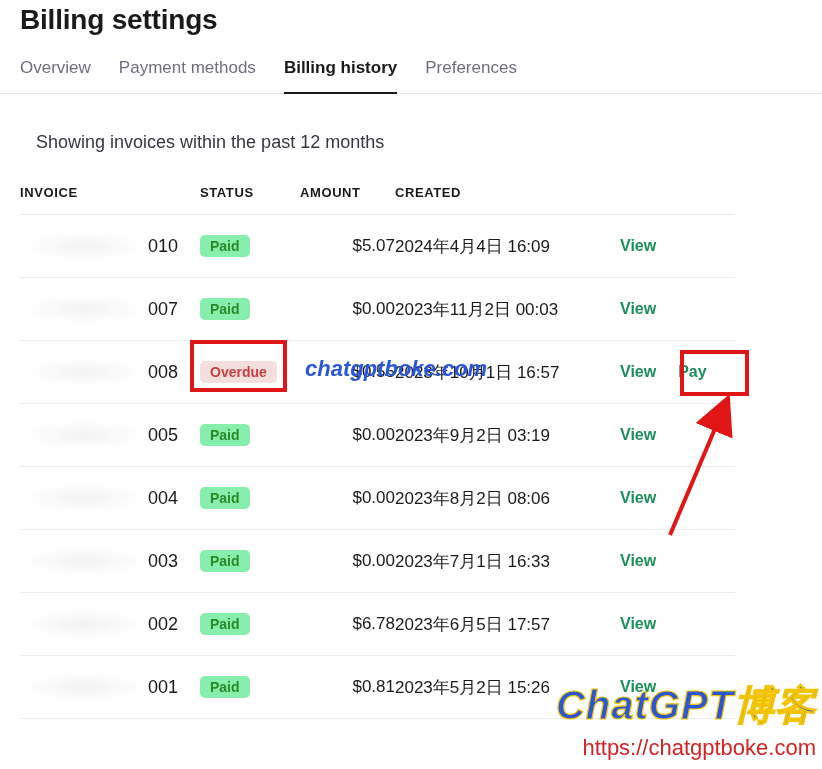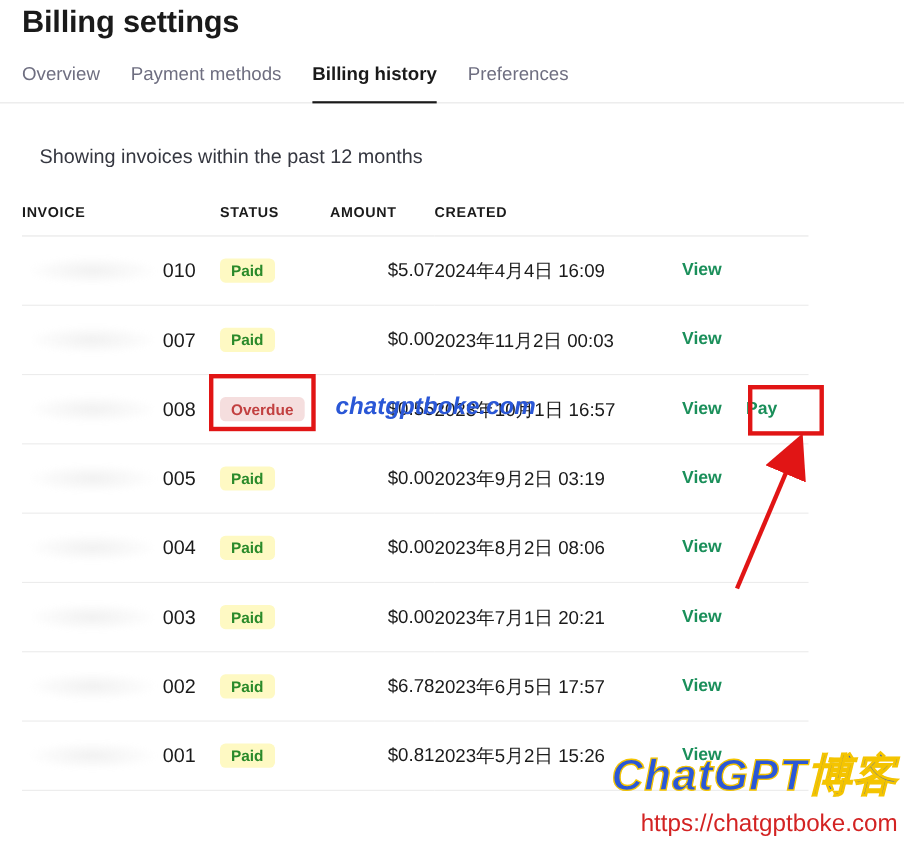--- a/index.html
+++ b/index.html
@@ -82,21 +82,21 @@
   td.amount { text-align: right; padding-right: 20px; }
   thead th.amount-h { padding-right: 20px; }
   .badge {
     display: inline-block;
     padding: 4px 10px;
     border-radius: 5px;
     font-size: 14px;
     font-weight: 600;
     line-height: 1;
   }
-  .badge.paid { background: #fef9c3; color: #2a8a2a; }
+  .badge.paid { background: #86efac; color: #2a8a2a; }
   .badge.overdue { background: #f5dede; color: #c24040; }
   .actions { display: flex; gap: 22px; align-items: flex-end; }
   .link-btn {
     color: #1a8f5a;
     font-weight: 600;
     font-size: 16px;
     cursor: pointer;
   }
   
   .redbox { position: absolute; border: 4px solid #e11515; pointer-events: none; }
@@ -245,21 +245,21 @@
         </tr>
         <tr>
           <td>
             <div class="inv-cell">
               <div class="inv-smudge"></div>
               <span class="inv-num">003</span>
             </div>
           </td>
           <td><span class="badge paid">Paid</span></td>
           <td class="amount">$0.00</td>
-          <td>2023年7月1日 20:21</td>
+          <td>2023年7月1日 16:33</td>
           <td>
             <div class="actions">
               <span class="link-btn">View</span>
             </div>
           </td>
         </tr>
         <tr>
           <td>
             <div class="inv-cell">
               <div class="inv-smudge"></div>

